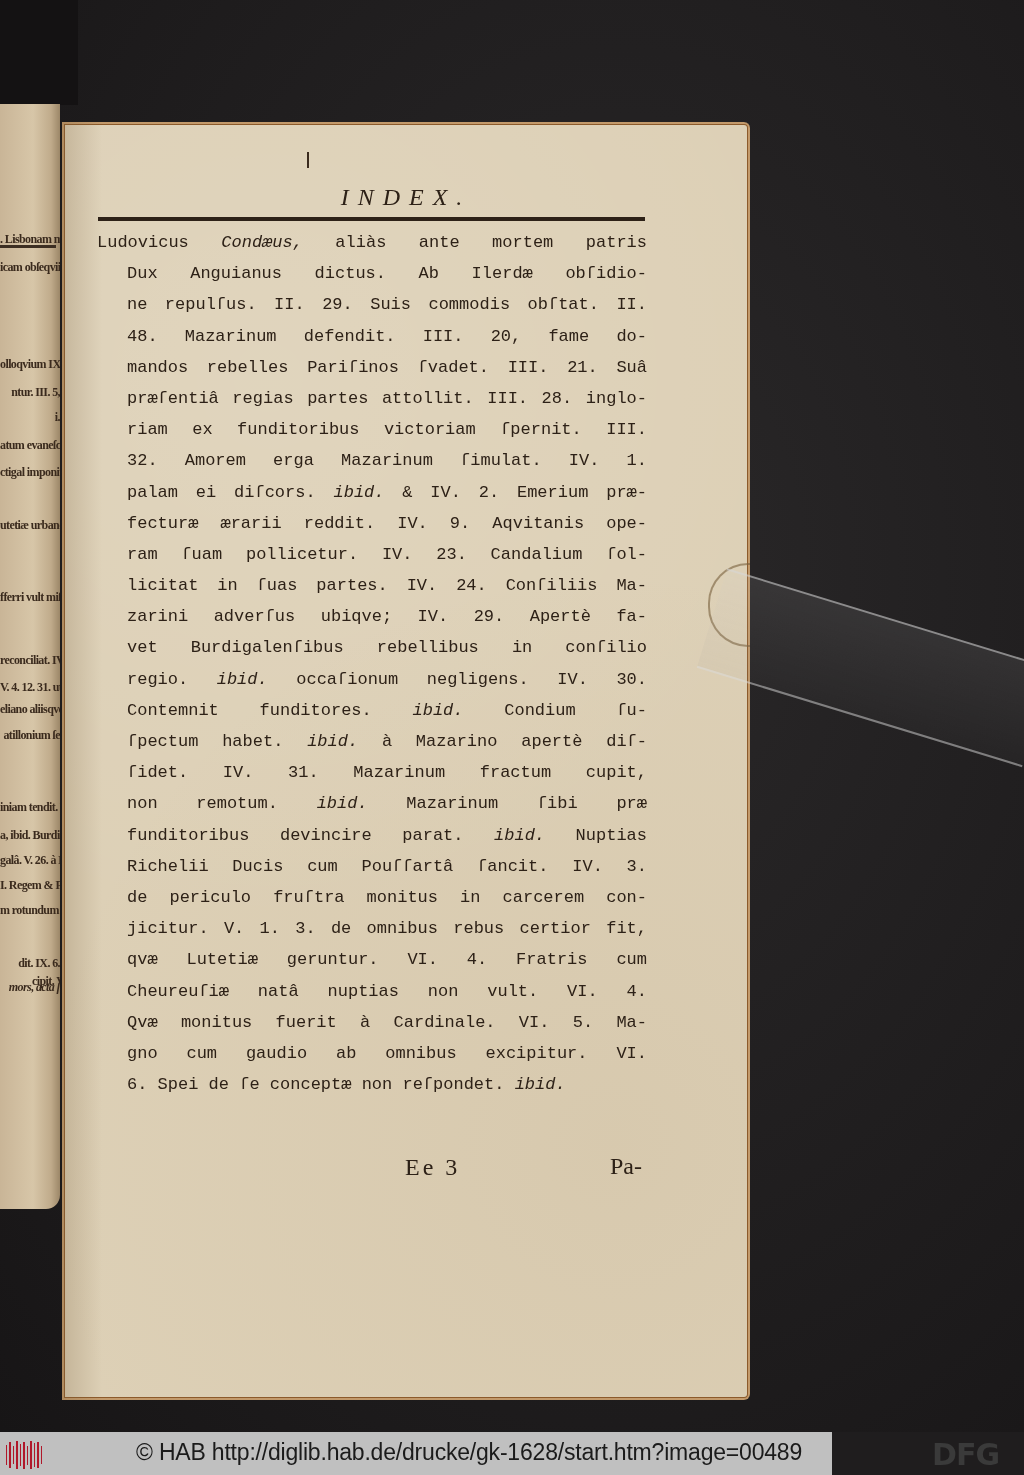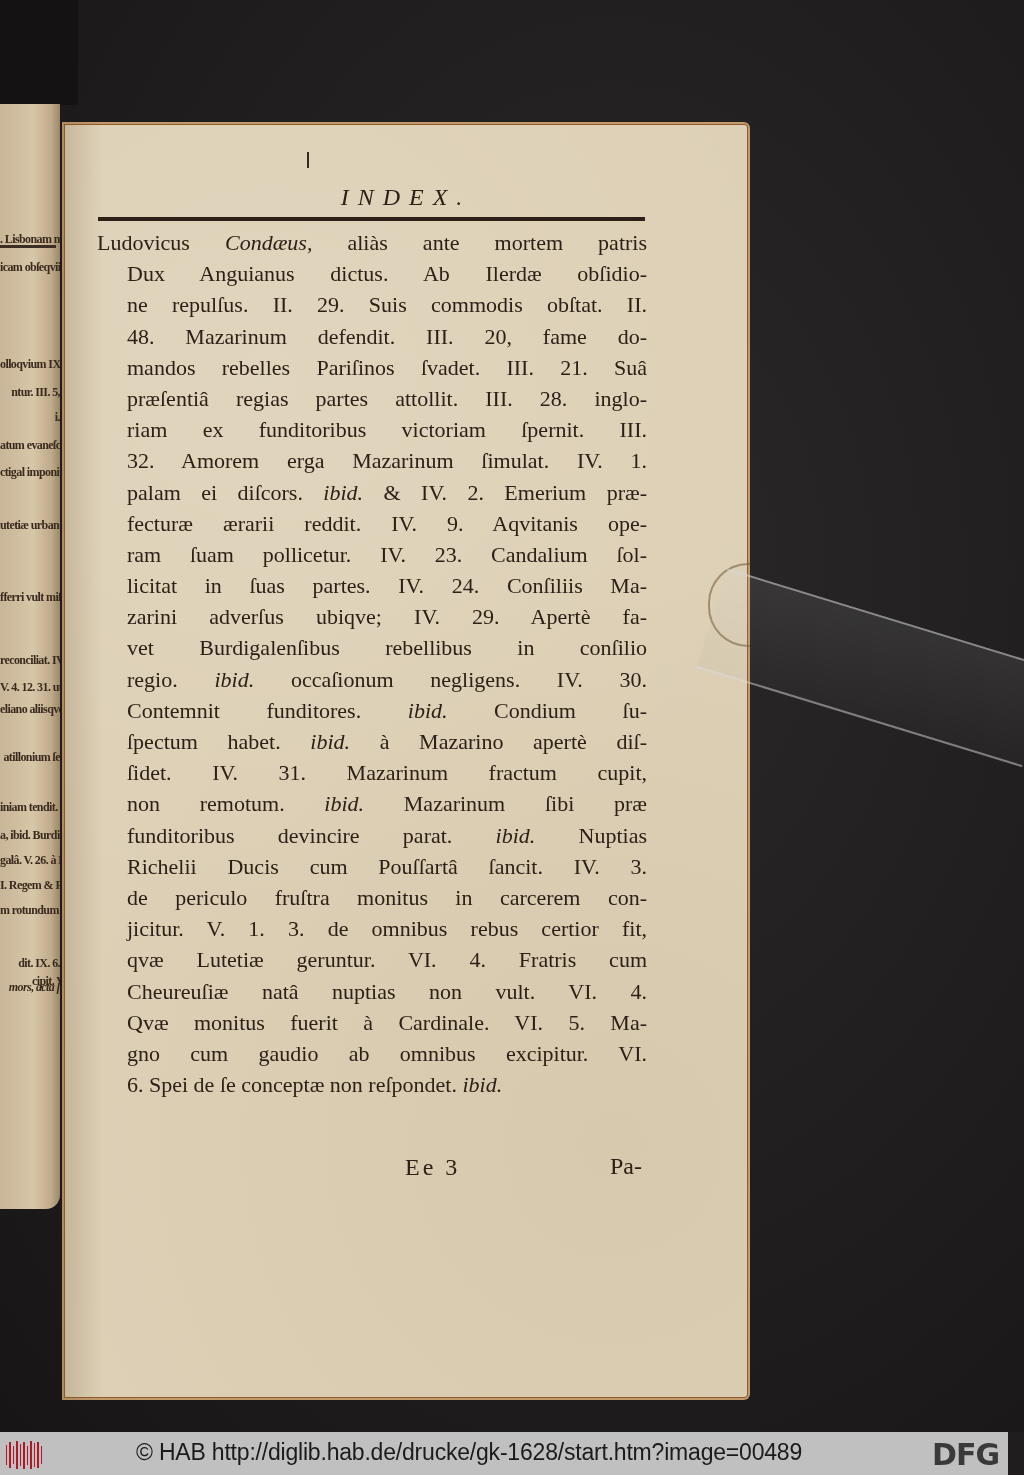--- a/index.html
+++ b/index.html
@@ -55,21 +55,21 @@
   }
   .head-rule {
     position:absolute; left:36px; top:95px; width:547px; height:4px;
     background:#2d2117;
   }
   .text-block {
     position:absolute; left:35px; top:105px; width:550px;
   }
   .line {
     height:31.2px; line-height:31.2px; white-space:nowrap;
-    font-family:Liberation Serif, serif; font-size:22px; color:#2d2117;
+    font-family:Liberation Mono, monospace; font-size:17px; color:#2d2117;
     text-align:justify; text-align-last:justify;
   }
   .line.first { padding-left:0; }
   .line.indent { padding-left:30px; }
   .line i { font-style:italic; }
   .signature {
     position:absolute; left:295px; top:1032px;
     font-family:"Liberation Serif", serif; font-size:24px; color:#2d2117;
     letter-spacing:3px;
     margin-left:48px;
@@ -86,21 +86,21 @@
     border-top:2px solid rgba(220,220,220,0.55);
     border-bottom:2px solid rgba(220,220,220,0.45);
   }
   .clip-arc {
     position:absolute; left:708px; top:563px; width:40px; height:80px;
     border:2px solid rgba(120,95,60,0.6); border-right:none;
     border-radius:40px 0 0 40px;
   }
   
   .footer {
-    position:absolute; left:0; top:1432px; width:1008px; height:43px;
+    position:absolute; left:0; top:1432px; width:832px; height:43px;
     background:#c0c0c0; display:flex; align-items:center;
   }
   .hab-logo {
     position:absolute; left:6px; top:8px; width:36px; height:30px;
     display:flex; align-items:center; gap:2px;
   }
   .hab-logo span { display:block; width:2px; background:#b0182a; }
   .footer-text {
     position:absolute; left:136px; top:7px;
     font-family:"Liberation Sans", sans-serif; font-size:23px; color:#1b1b1b;
@@ -125,21 +125,21 @@
     <div class="left-line" style="top: 253px;">olloqvium IX.21</div>
     <div class="left-line" style="top: 281px;">ntur. III. 5,</div>
     <div class="left-line" style="top: 306px;">i.</div>
     <div class="left-line" style="top: 334px;">atum evaneſcit</div>
     <div class="left-line" style="top: 361px;">ctigal imponit,</div>
     <div class="left-line" style="top: 414px;">utetiæ urbano,</div>
     <div class="left-line" style="top: 486px;">fferri vult miſſ</div>
     <div class="left-line" style="top: 549px;">reconciliat. IV.</div>
     <div class="left-line" style="top: 576px;">V. 4. 12. 31. ut</div>
     <div class="left-line" style="top: 598px;">eliano aliisqve</div>
-    <div class="left-line" style="top: 624px; margin-top: 22px;">atillonium ſe</div>
+    <div class="left-line" style="top: 624px;">atillonium ſe</div>
     <div class="left-line" style="top: 696px;">iniam tendit. V.</div>
     <div class="left-line" style="top: 724px;">a, ibid. Burdig</div>
     <div class="left-line" style="top: 749px;">galâ. V. 26. à Ma</div>
     <div class="left-line" style="top: 774px;">I. Regem &amp; Reg</div>
     <div class="left-line" style="top: 799px;">m rotundum ſ</div>
     <div class="left-line" style="top: 870px; padding-left: 32px;">cipit. VI. 36. I</div>
     <div class="left-line" style="top: 852px;">dit. IX. 6.</div>
     <div class="left-line" style="top: 876px; font-style: italic;">mors, acta ſ</div>
   </div>
 

